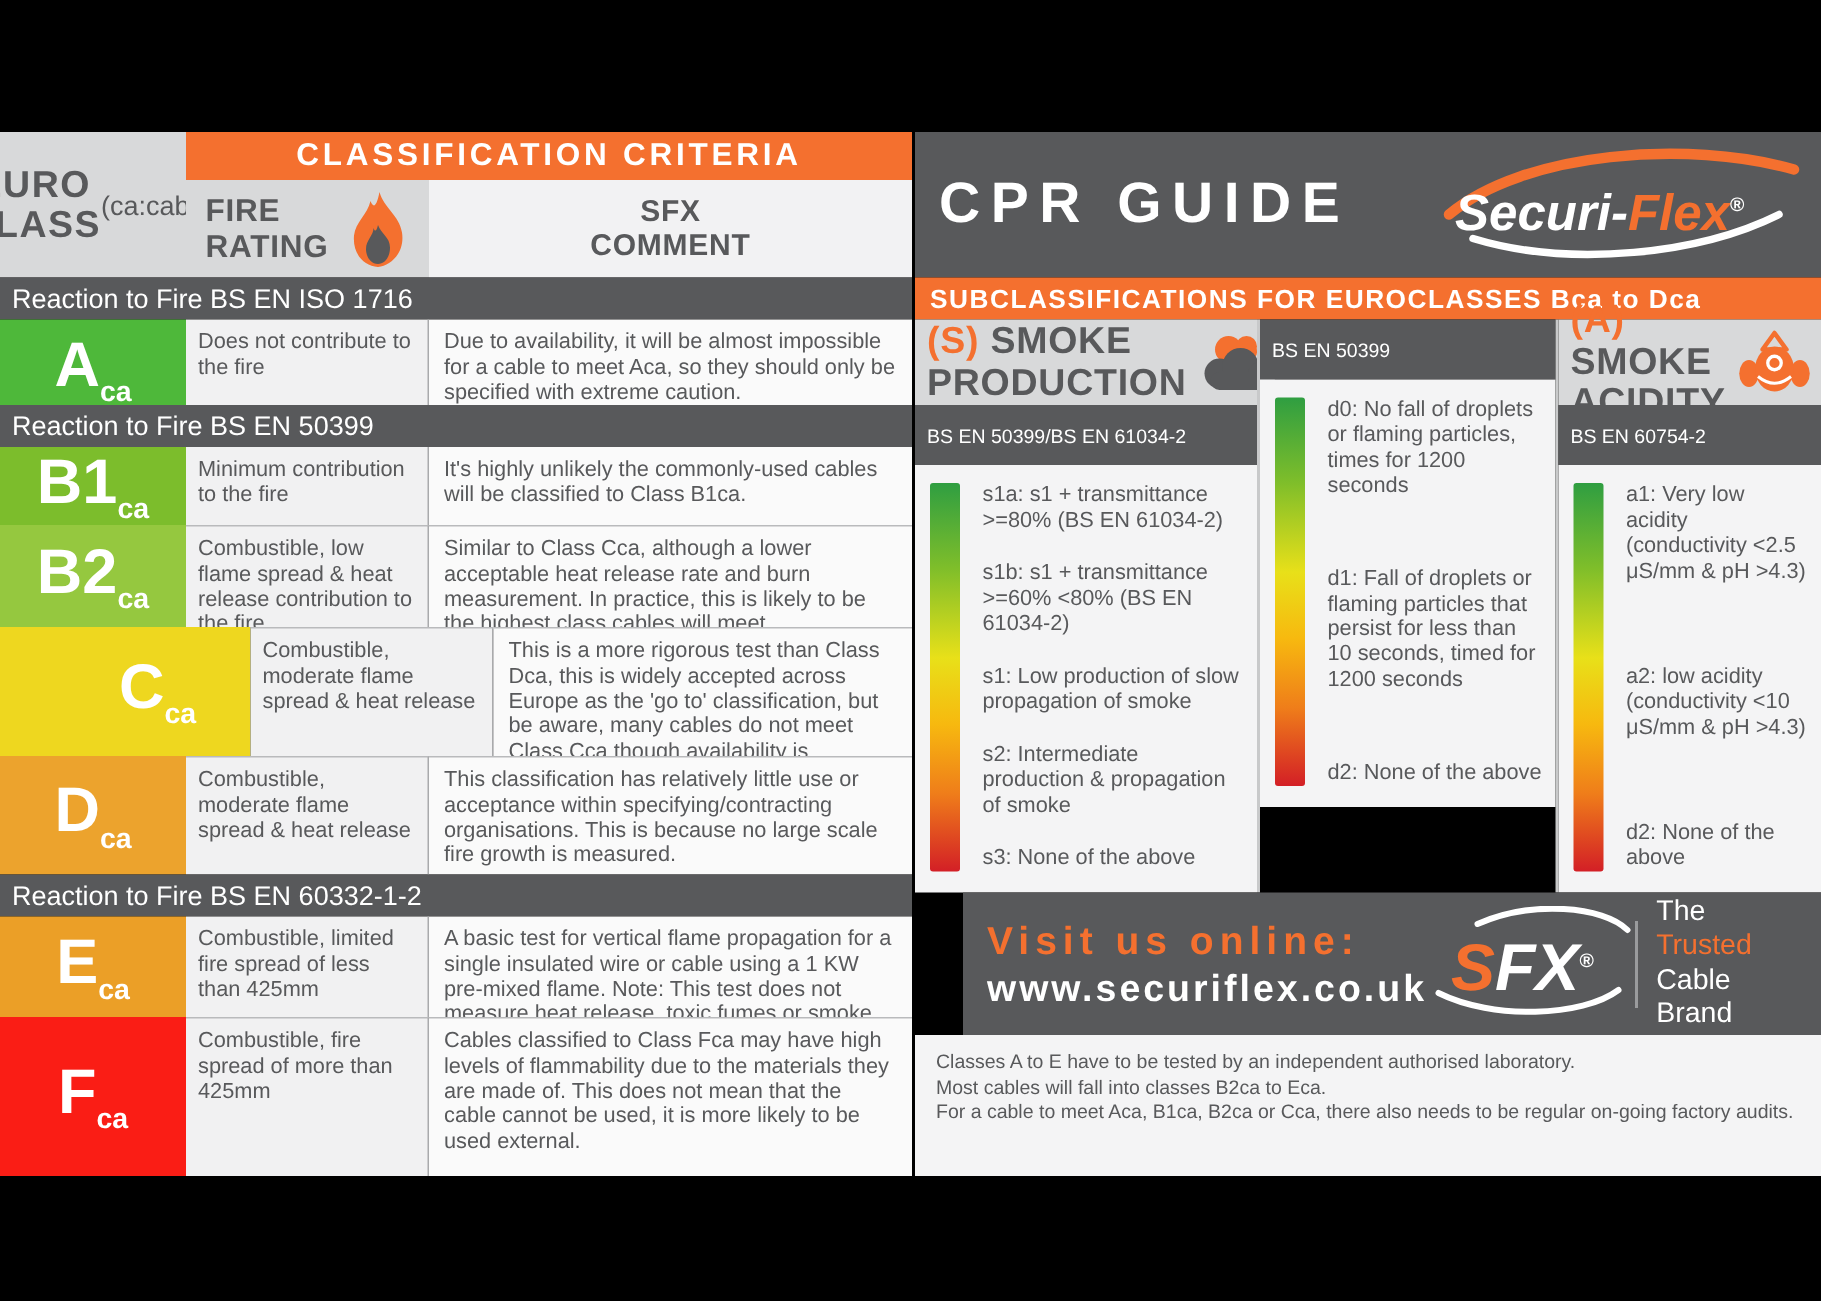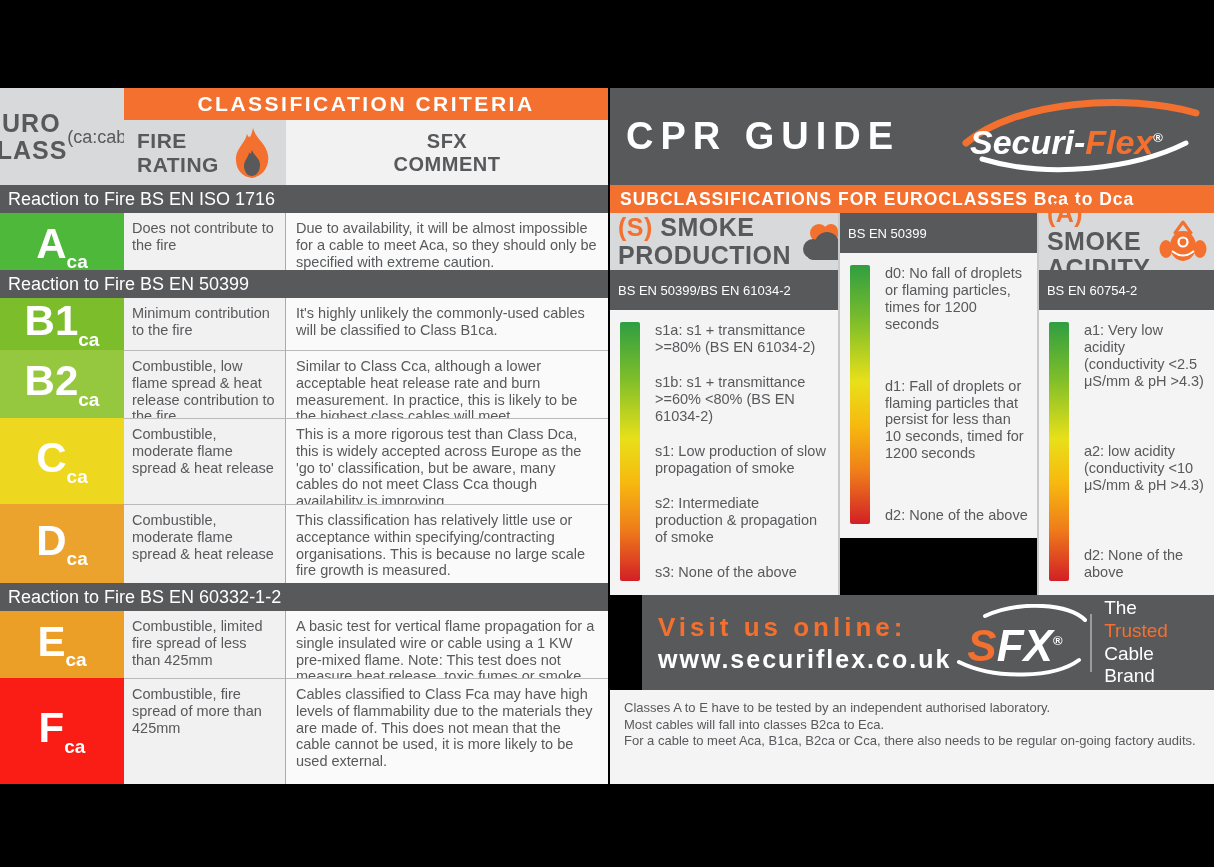--- a/index.html
+++ b/index.html
@@ -119,21 +119,21 @@
 
     <div class="row row-b2 row-sep">
       <div class="cell-badge" style="background-color: rgb(149, 200, 63);">
         <span class="badge-text"><span>B2</span><sub>ca</sub></span>
       </div>
       <div class="cell-rating">Combustible, low flame spread &amp; heat release contribution to the fire</div>
       <div class="cell-comment">Similar to Class Cca, although a lower acceptable heat release rate and burn measurement. In practice, this is likely to be the highest class cables will meet.</div>
     </div>
 
     <div class="row row-c row-sep">
-      <div class="cell-badge" style="background-color: rgb(238, 215, 31);">
+      <div class="cell-badge" style="background-color: rgb(238, 215, 31); padding-left: 43px;">
         <span class="badge-text"><span>C</span><sub>ca</sub></span>
       </div>
       <div class="cell-rating">Combustible, moderate flame spread &amp; heat release</div>
       <div class="cell-comment">This is a more rigorous test than Class Dca, this is widely accepted across Europe as the 'go to' classification, but be aware, many cables do not meet Class Cca though availability is improving.</div>
     </div>
 
     <div class="row row-d row-sep">
       <div class="cell-badge" style="background-color: rgb(236, 163, 45);">
         <span class="badge-text"><span>D</span><sub>ca</sub></span>
       </div>

